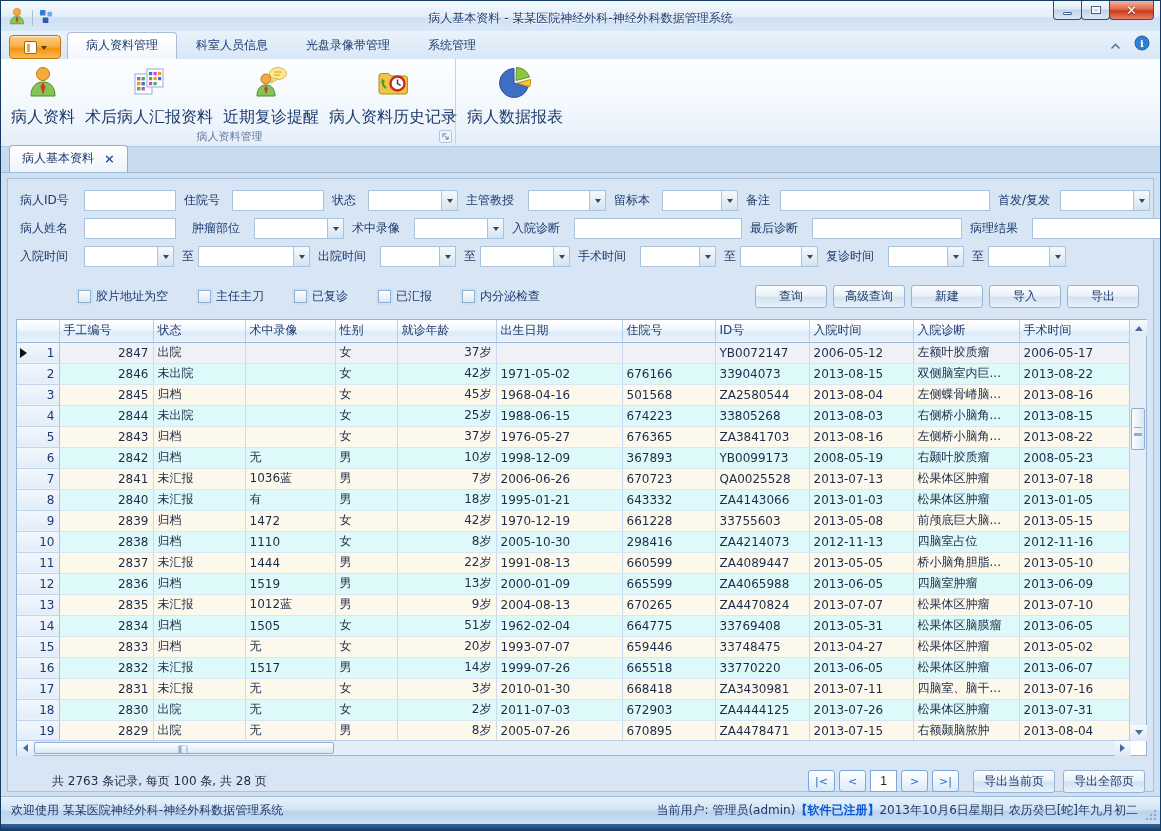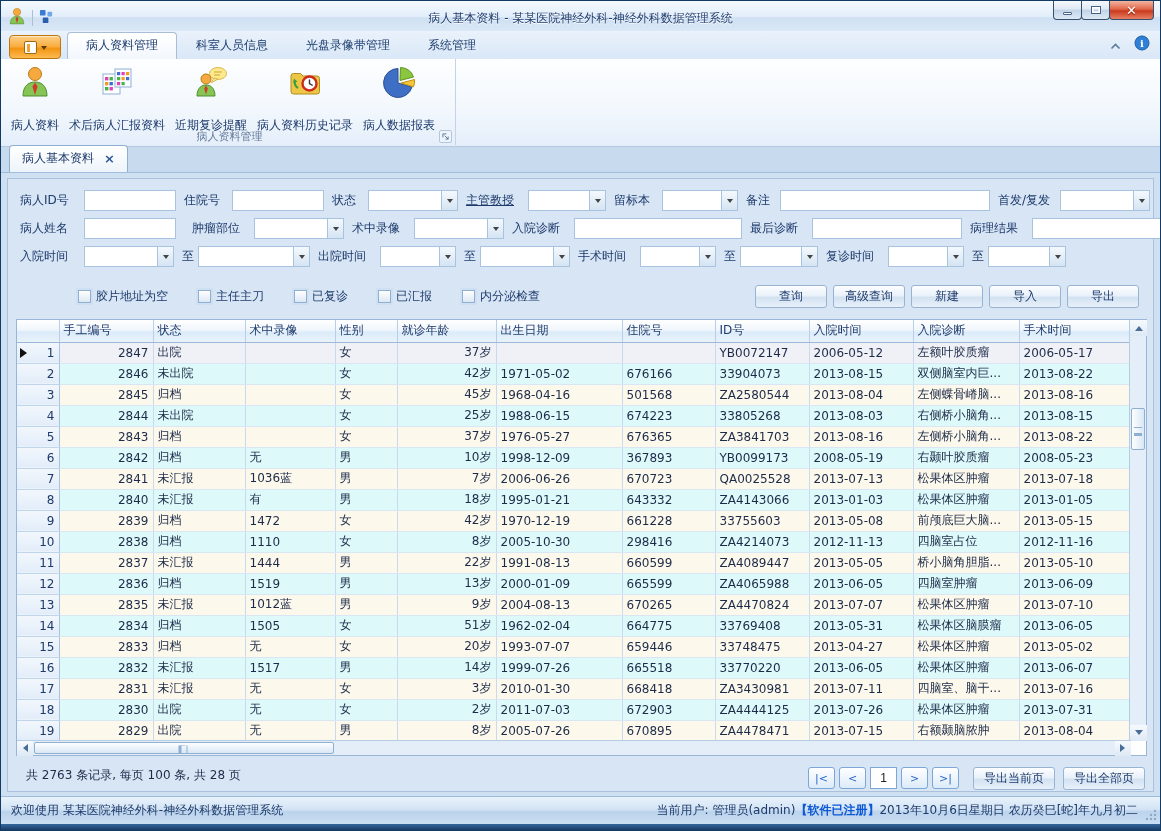--- a/index.html
+++ b/index.html
@@ -34,21 +34,21 @@
   .menu-tab { padding:4px 18px 5px; font-size:12px; color:#204070; cursor:pointer; border:1px solid transparent; border-bottom:none; }
   .menu-tab.active { background:linear-gradient(#ffffff,#f2f7fd); border-color:#a9bdd6; border-radius:4px 4px 0 0; color:#1a3a6c; }
   .tabrow-right { position:absolute; right:10px; top:34px; display:flex; align-items:center; gap:12px; }
 
   
   .ribbon { position:absolute; left:0; top:58px; width:100%; height:88px;
     background:linear-gradient(#fdfeff 0%, #f3f8fd 55%, #e4eefa 100%); border-bottom:1px solid #b6c9e2; }
   .ribbon-group { position:absolute; left:3px; top:0; width:452px; height:86px; border-right:1px solid #c4d4e8; }
   .ribbon-items { display:flex; align-items:flex-start; padding:4px 2px 0 2px; }
   .ribbon-item { display:flex; flex-direction:column; align-items:center; padding:2px 5px; cursor:pointer; border-radius:3px; }
-  .ribbon-item .ri-label { font-size:12px; color:#1d3a6b; margin-top:14px; white-space:nowrap;text-align:right; }
+  .ribbon-item .ri-label { font-size:16px; color:#1d3a6b; margin-top:4px; white-space:nowrap;text-align:right; }
   .group-footer { position:absolute; left:0; right:0; bottom:0; height:18px; display:flex; align-items:center; justify-content:center;
     font-size:11px; color:#63799a; }
   .launcher { position:absolute; right:3px; bottom:2px; width:13px; height:13px; border:1px solid #b4c6dc; border-radius:2px;
     display:flex; align-items:center; justify-content:center; cursor:pointer; background:#eef4fb; }
 
   
   .docrow { position:absolute; left:0; top:146px; width:100%; height:26px; background:#c8daee; border-bottom:1px solid #9fbcdd;
     display:flex; align-items:flex-end; padding-left:8px; }
   .doc-tab { display:flex; align-items:center; gap:10px; background:linear-gradient(#ffffff,#eef4fb); border:1px solid #8fafd2; border-bottom:none;
     border-radius:4px 4px 0 0; padding:4px 12px 5px; font-size:12px; color:#1c3a6a; cursor:pointer; }
@@ -103,21 +103,21 @@
   .tri-right { width:0; height:0; border:4px solid transparent; border-left:5px solid #4a6d96; margin-right:-3px; }
   .v-thumb { position:absolute; left:1px; top:88px; width:14px; height:42px; border:1px solid #8fafd2; border-radius:2px;
     background:linear-gradient(90deg,#fdfeff,#d9e7f5); cursor:grab; }
   .v-thumb::after, .h-thumb::after { content:""; display:block; margin:18px auto 0; width:8px; height:5px;
     border-top:1px solid #8fafd2; border-bottom:1px solid #8fafd2; box-shadow:0 2px 0 #8fafd2; }
   .h-thumb { position:absolute; left:17px; top:1px; width:300px; height:12px; border:1px solid #8fafd2; border-radius:2px;
     background:linear-gradient(#fdfeff,#d9e7f5); cursor:grab; }
   .h-thumb::after { margin:3px auto 0; transform:rotate(90deg); }
 
   
-  .grid-footer { position:absolute; left:0; right:8px; top:588px; height:28px; display:flex; align-items:flex-start; }
+  .grid-footer { position:absolute; left:26px; right:8px; top:588px; height:28px; display:flex; align-items:center; }
   .rec-summary { font-size:12px; color:#1c2b48; margin-left:18px; }
   .pager { margin-left:auto; display:flex; gap:4px; align-items:center; }
   .pg-btn { width:27px; height:22px; border:1px solid #7da7d9; border-radius:3px; background:linear-gradient(#ffffff,#dcebf9);
     color:#2a66c8; font-size:11px; display:flex; align-items:center; justify-content:center; cursor:pointer; }
   .pg-input { width:27px; height:22px; border:1px solid #7da7d9; text-align:center; font-size:12px; color:#222; }
   .export-btns { display:flex; gap:8px; margin-left:14px; }
 
   
   .statusbar { position:absolute; left:0; top:795px; width:100%; height:28px;
     background:linear-gradient(#e8f2fc 0%, #d4e4f5 45%, #bcd3ec 55%, #cbdff3 100%); border-top:1px solid #9fbcdd;
@@ -283,21 +283,21 @@
           <div class="filter-row" style="top: 10px;">
             <span class="f-label" style="width: 64px; margin-left: 0px;">病人ID号</span>
             <input class="tinput" style="width: 92px;">
             <span class="f-label" style="width: 48px; margin-left: 8px;">住院号</span>
             <input class="tinput" style="width: 92px;">
             <span class="f-label" style="width: 36px; margin-left: 8px;">状态</span>
             <span class="combo" style="width: 90px;">
               <span class="c-val"></span>
               <span class="c-btn"></span>
             </span>
-            <span class="f-label" style="width: 62px; margin-left: 8px; text-decoration: underline;">主管教授</span>
+            <span class="f-label" style="width: 62px; margin-left: 8px;">主管教授</span>
             <span class="combo" style="width: 78px;">
               <span class="c-val"></span>
               <span class="c-btn"></span>
             </span>
             <span class="f-label" style="width: 48px; margin-left: 8px;">留标本</span>
             <span class="combo" style="width: 76px;">
               <span class="c-val"></span>
               <span class="c-btn"></span>
             </span>
             <span class="f-label" style="width: 34px; margin-left: 8px;">备注</span>

